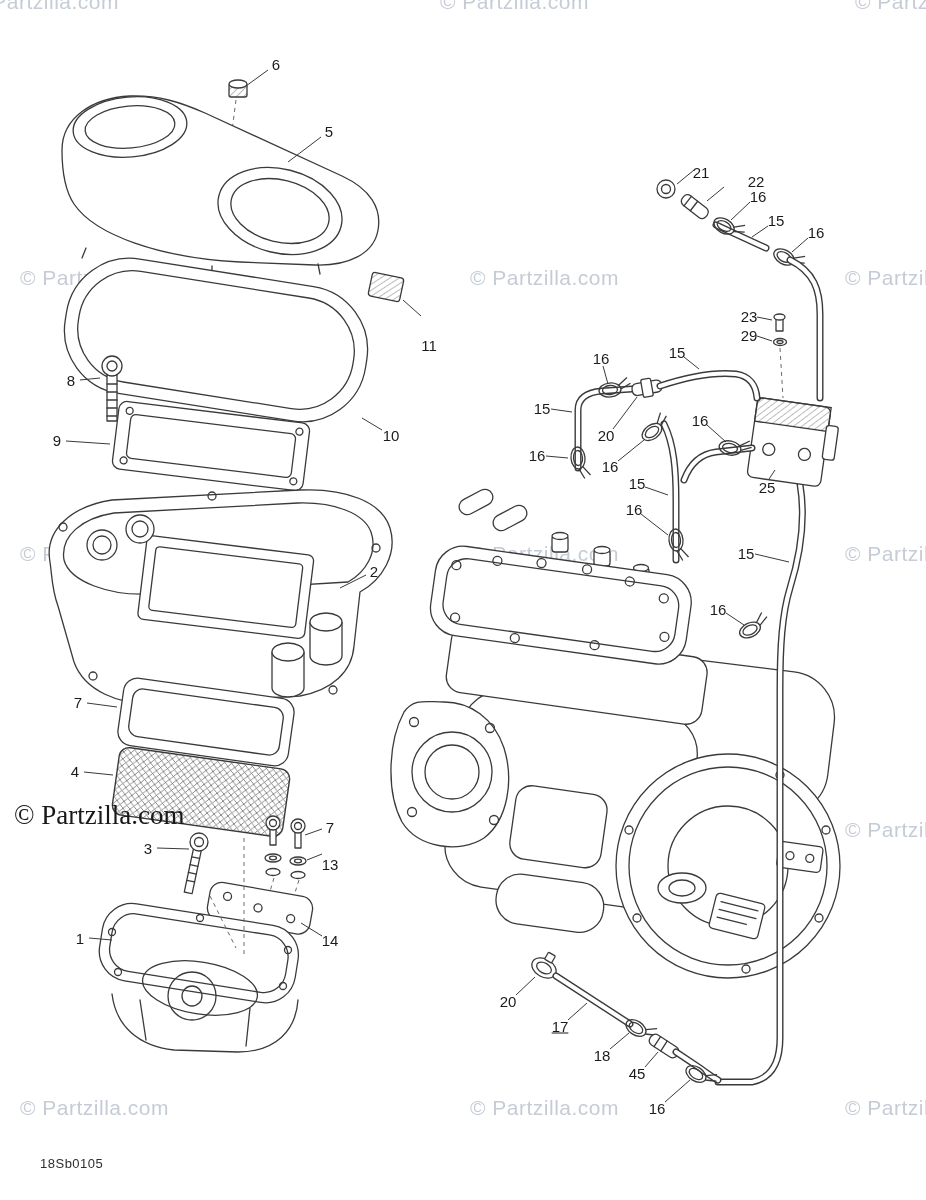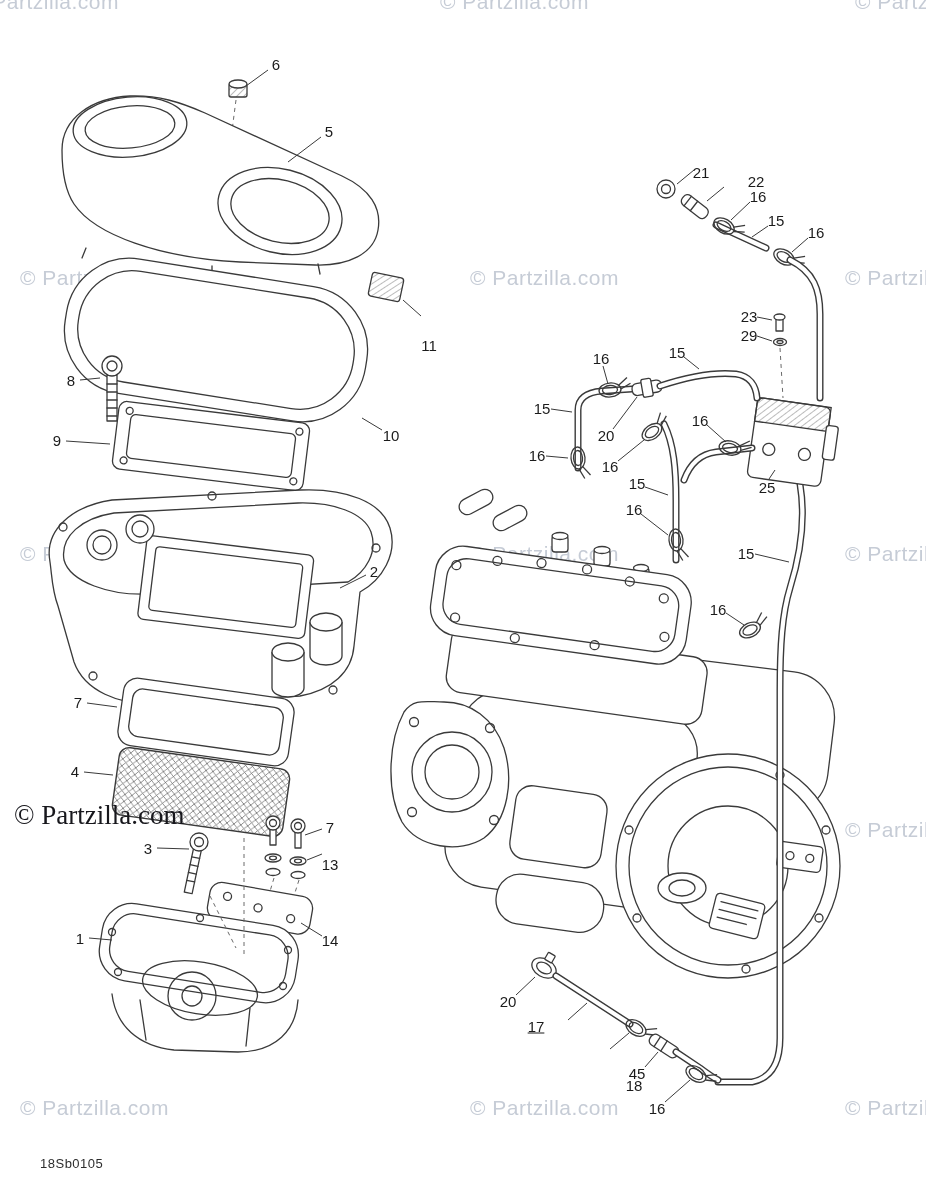--- a/index.html
+++ b/index.html
@@ -391,22 +391,22 @@
       <div class="callout" style="left: 606px; top: 435px;">20</div>
       <div class="callout" style="left: 700px; top: 420px;">16</div>
       <div class="callout" style="left: 537px; top: 455px;">16</div>
       <div class="callout" style="left: 610px; top: 466px;">16</div>
       <div class="callout" style="left: 637px; top: 483px;">15</div>
       <div class="callout" style="left: 634px; top: 509px;">16</div>
       <div class="callout" style="left: 767px; top: 487px;">25</div>
       <div class="callout" style="left: 746px; top: 553px;">15</div>
       <div class="callout" style="left: 718px; top: 609px;">16</div>
       <div class="callout" style="left: 508px; top: 1001px;">20</div>
-      <div class="callout" style="left: 536px; top: 1026px; text-decoration: underline;">17</div>
-      <div class="callout" style="left: 602px; top: 1085px; margin-left: 32px;">18</div>
+      <div class="callout" style="left: 560px; top: 1026px; text-decoration: underline;">17</div>
+      <div class="callout" style="left: 602px; top: 1055px;">18</div>
       <div class="callout" style="left: 637px; top: 1073px;">45</div>
       <div class="callout" style="left: 657px; top: 1108px;">16</div>
     </div>
 
   <div id="brand-watermark" style="color: rgb(23, 23, 28); font-size: 27px; left: 14px; top: 800px;">© Partzilla.com</div>
 
   <div id="diagram-code">18Sb0105</div>
 </div>
 
 </body></html>

